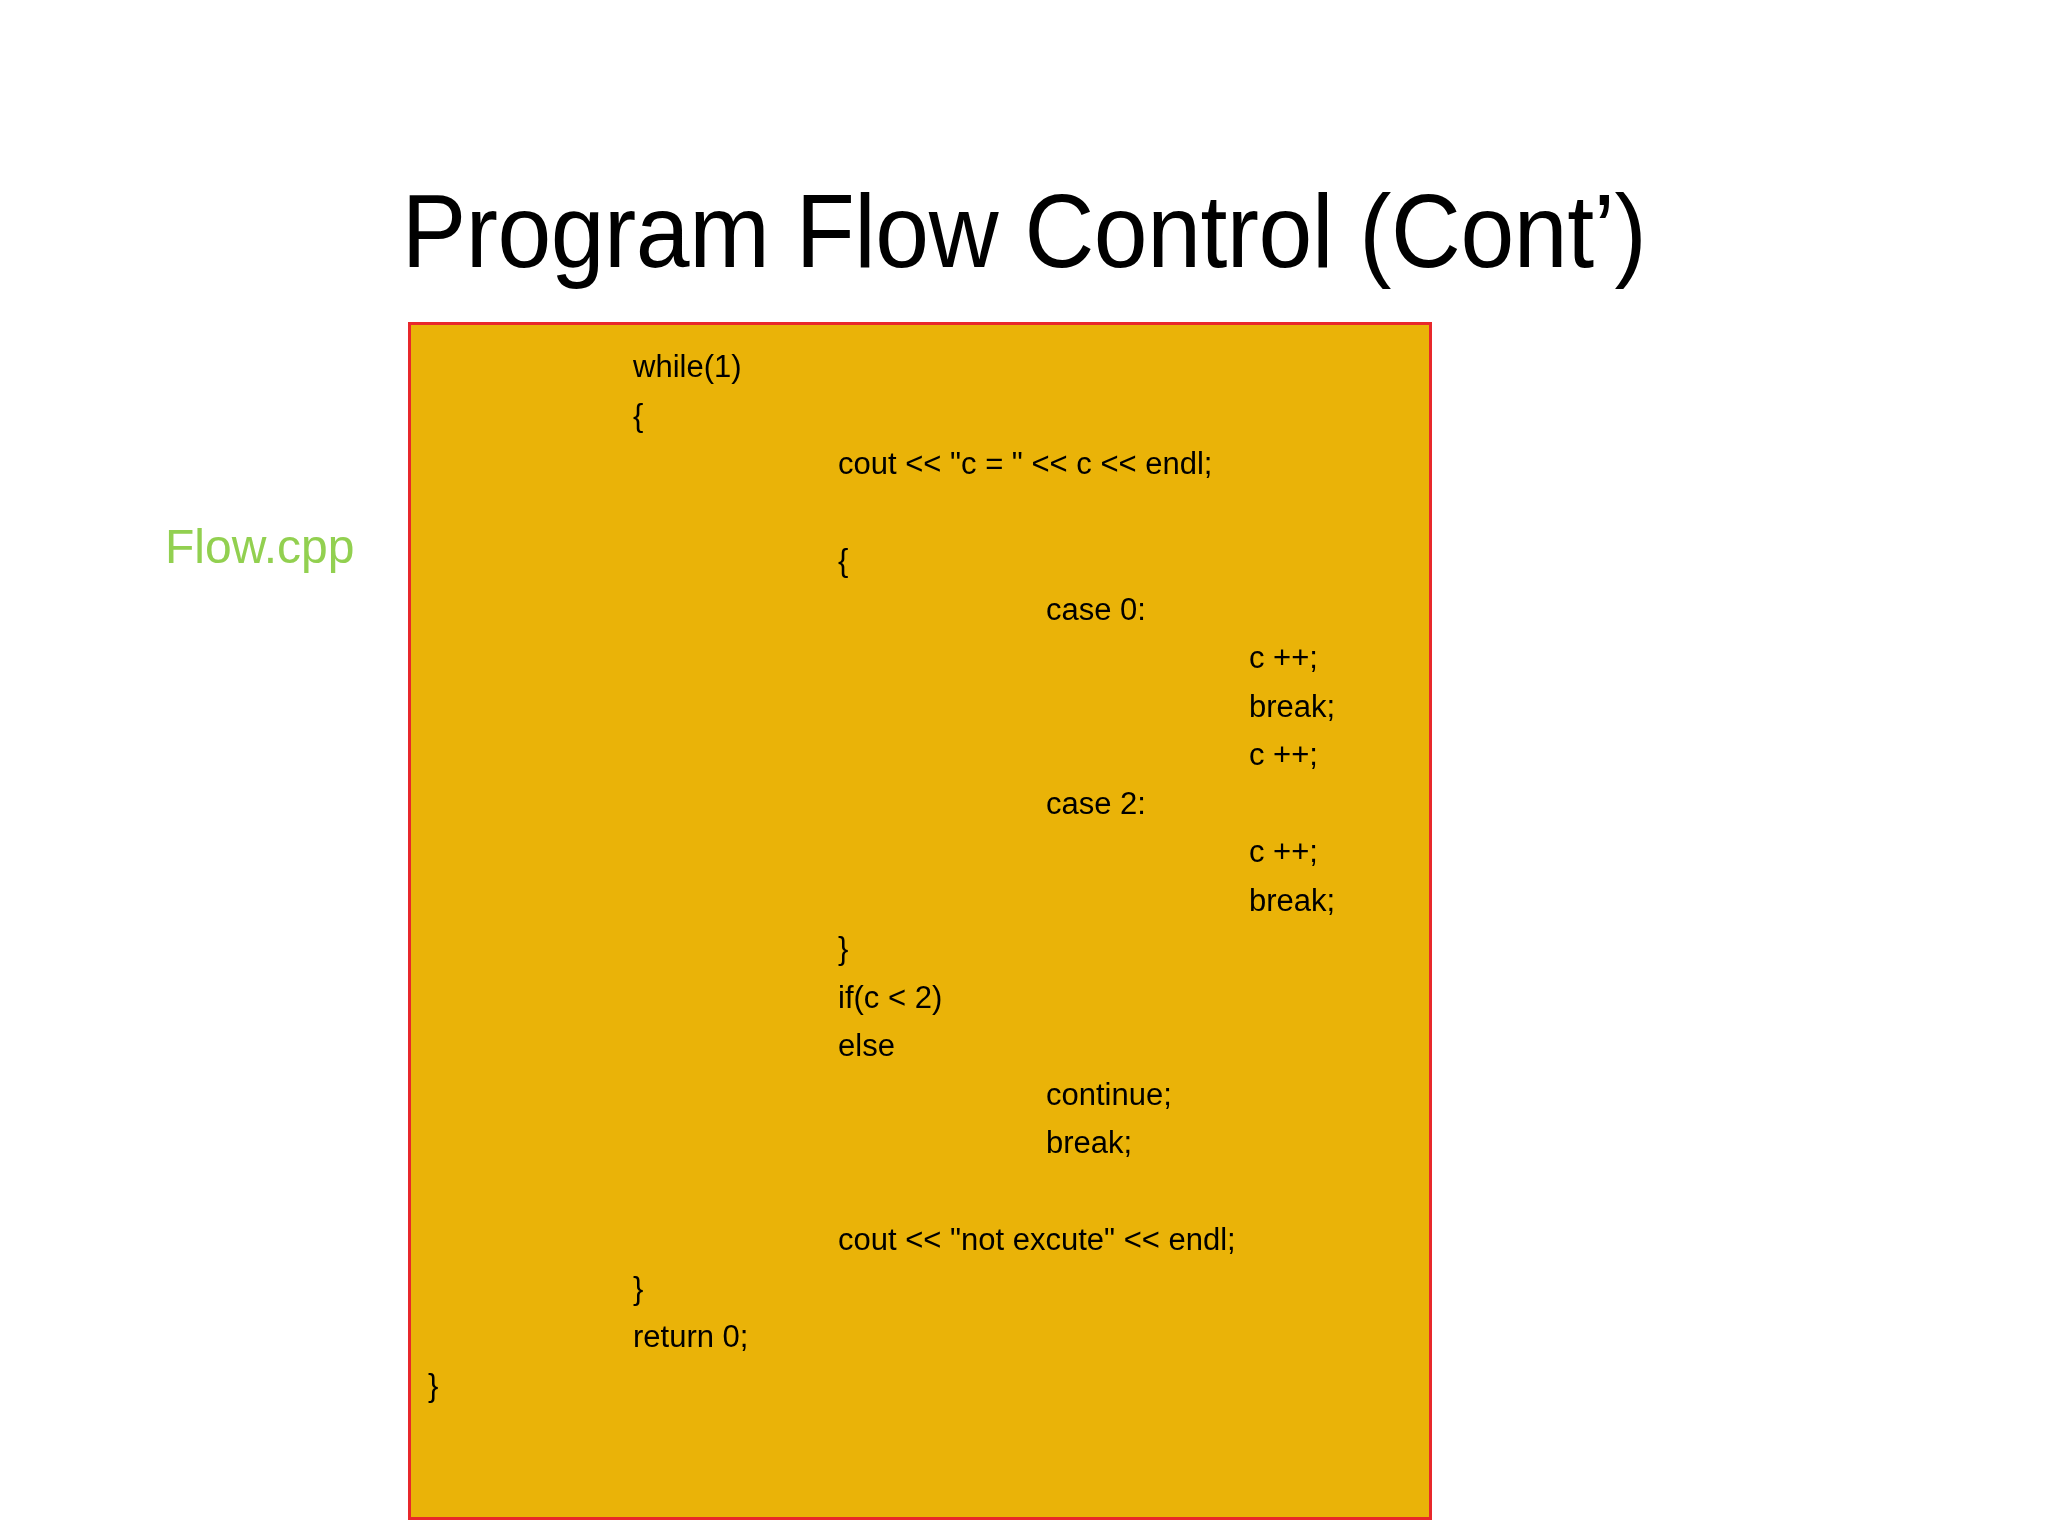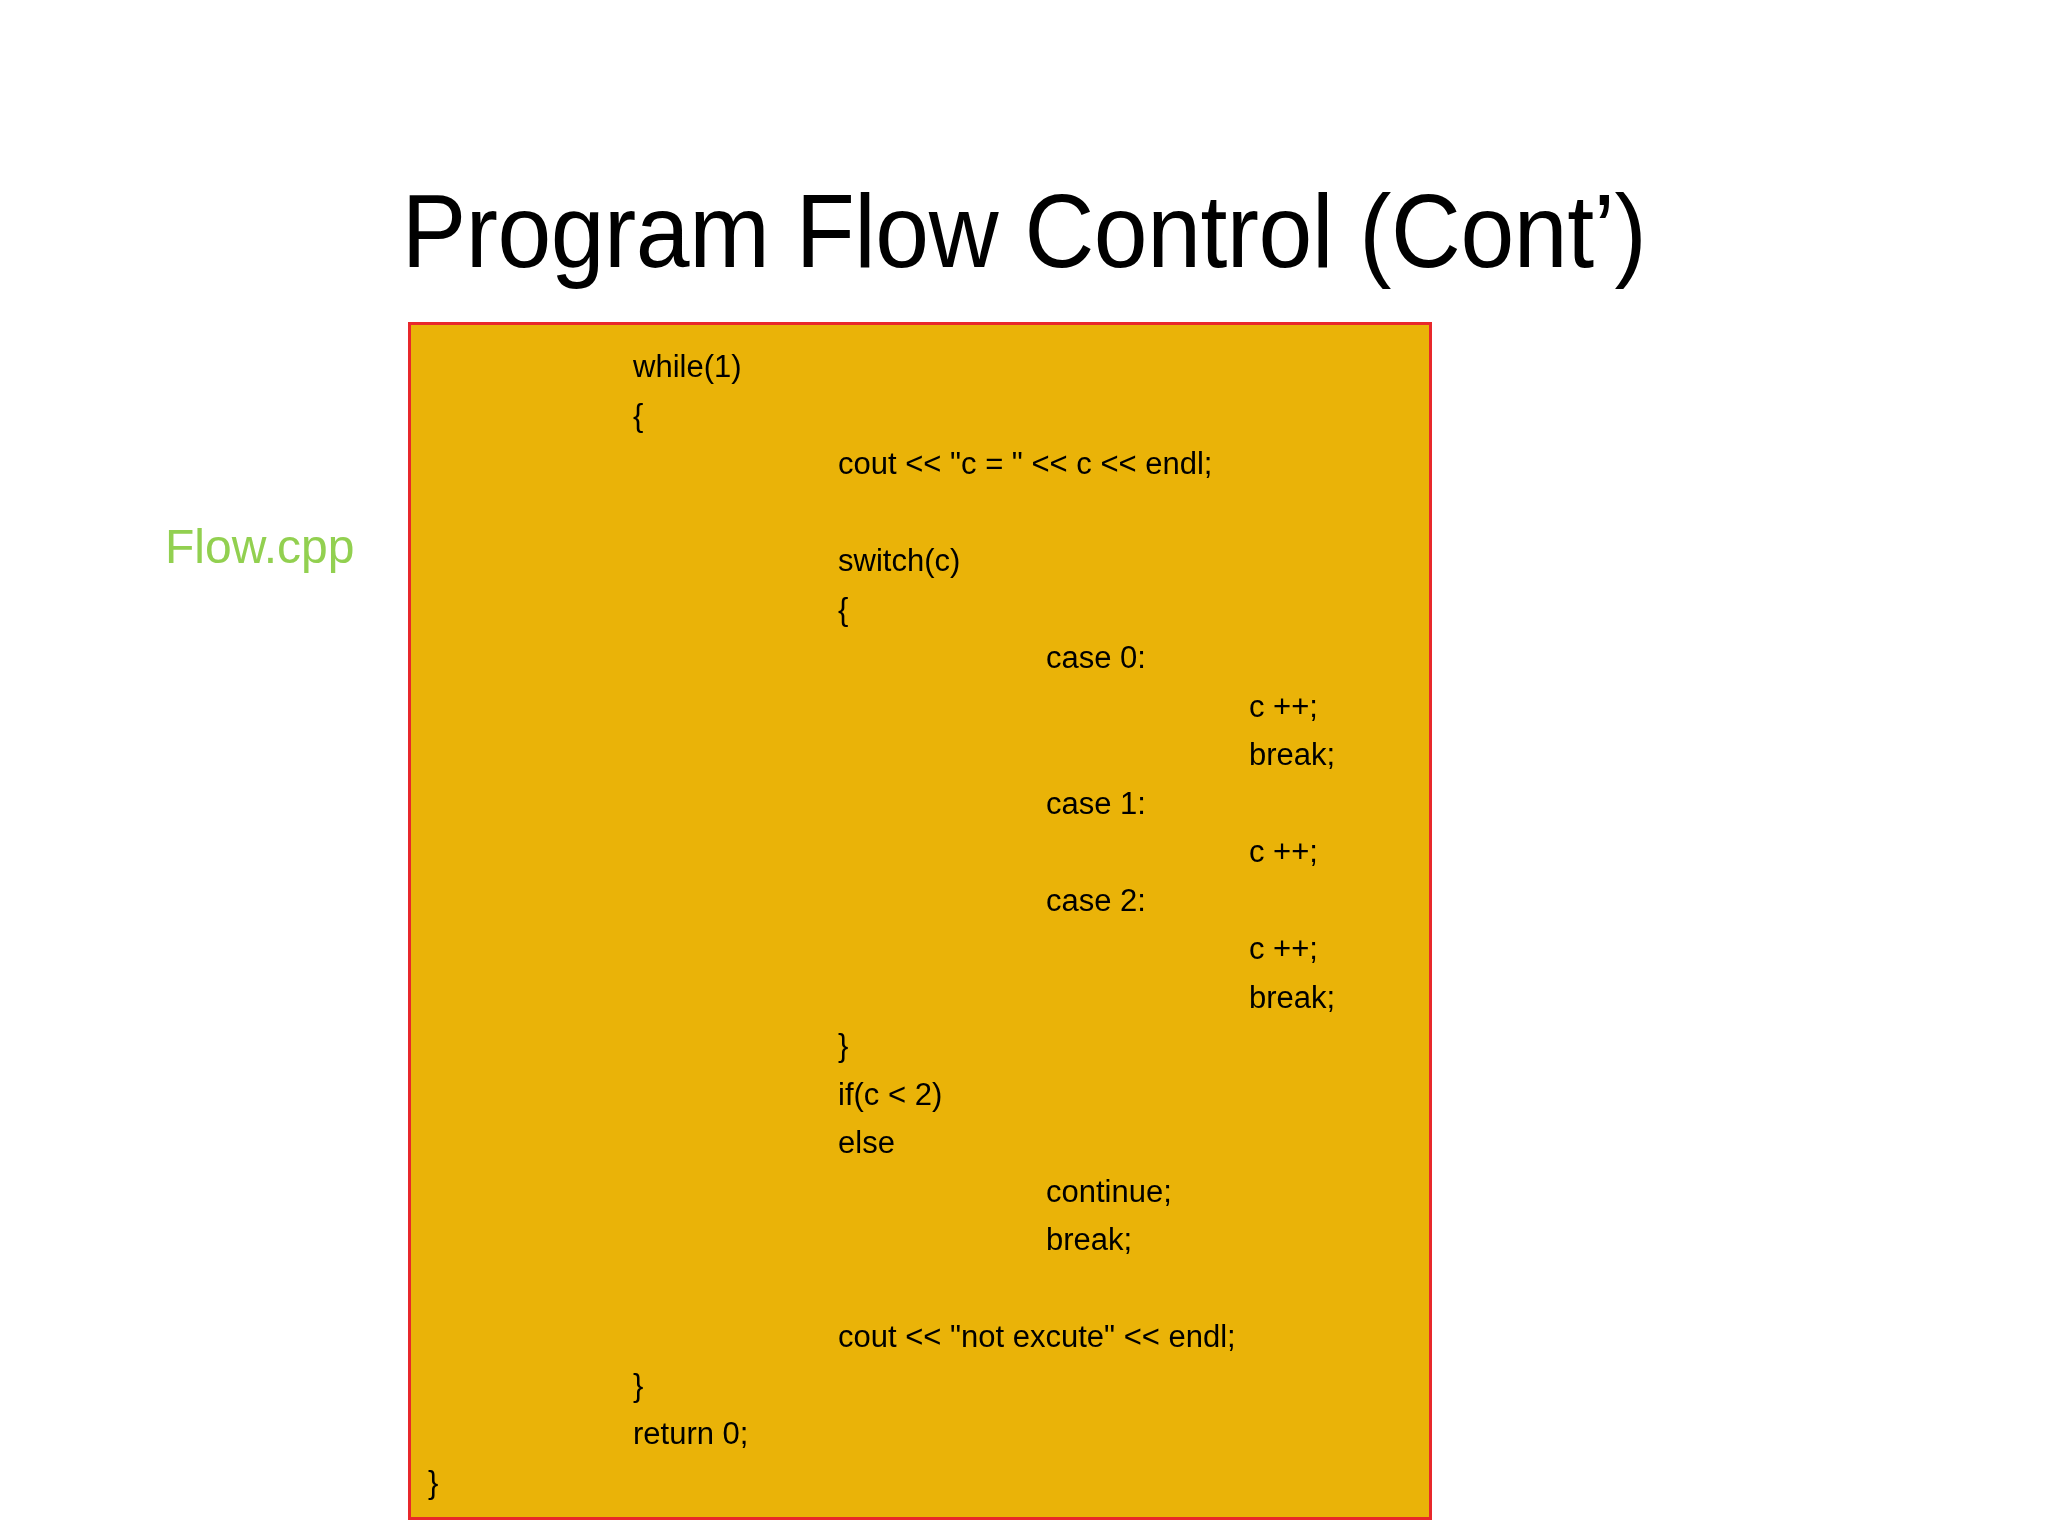--- a/index.html
+++ b/index.html
@@ -96,26 +96,24 @@
 <h1 id="slide-title">Program Flow Control (Cont’)</h1>
 
 <div id="file-caption">Flow.cpp</div>
 
 <div id="code-box">
   <div id="code-listing">
       <div class="code-line ind-1">while(1)</div>
       <div class="code-line ind-1">{</div>
       <div class="code-line ind-2">cout &lt;&lt; "c = " &lt;&lt; c &lt;&lt; endl;</div>
       <div class="code-line ind-2 blank">&nbsp;</div>
-      <div class="code-line ind-2">switch(c)</div>
       <div class="code-line ind-2">{</div>
       <div class="code-line ind-3">case 0:</div>
       <div class="code-line ind-4">c ++;</div>
       <div class="code-line ind-4">break;</div>
-      <div class="code-line ind-3">case 1:</div>
       <div class="code-line ind-4">c ++;</div>
       <div class="code-line ind-3">case 2:</div>
       <div class="code-line ind-4">c ++;</div>
       <div class="code-line ind-4">break;</div>
       <div class="code-line ind-2">}</div>
       <div class="code-line ind-2">if(c &lt; 2)</div>
       <div class="code-line ind-2">else</div>
       <div class="code-line ind-3">continue;</div>
       <div class="code-line ind-3">break;</div>
       <div class="code-line ind-2 blank">&nbsp;</div>

